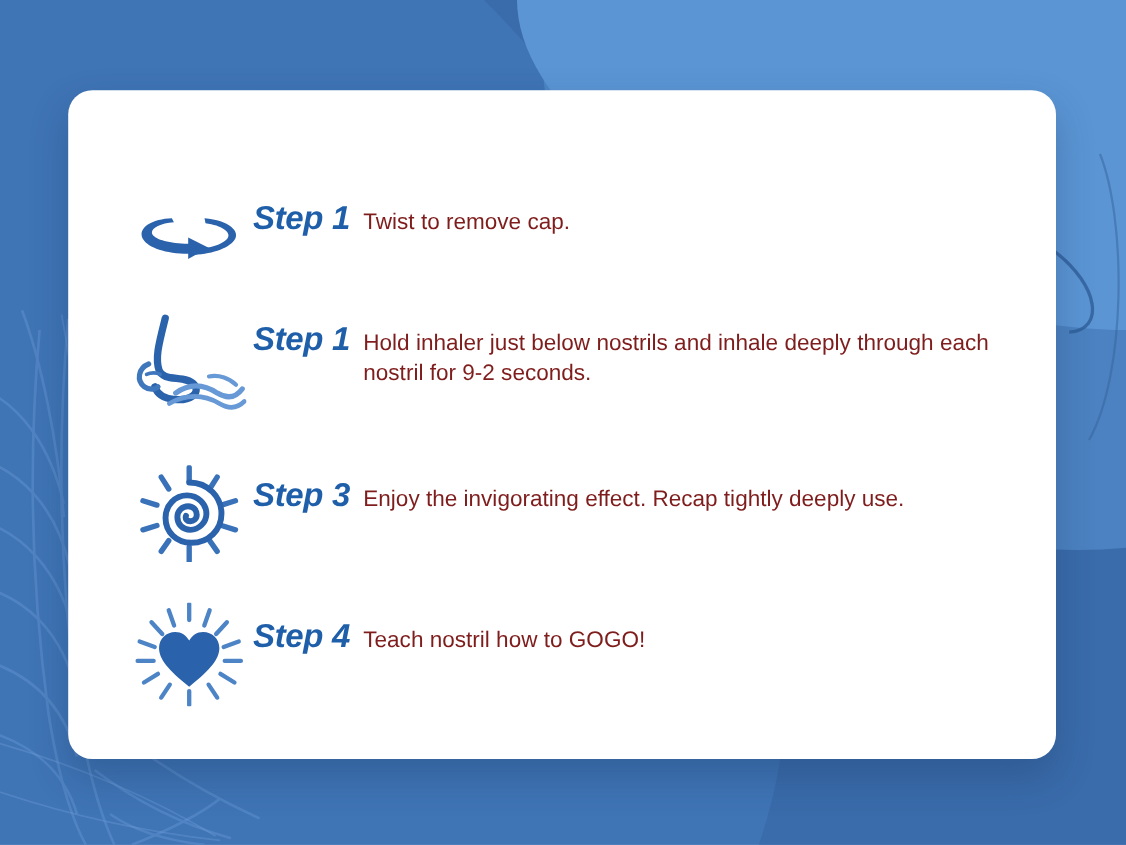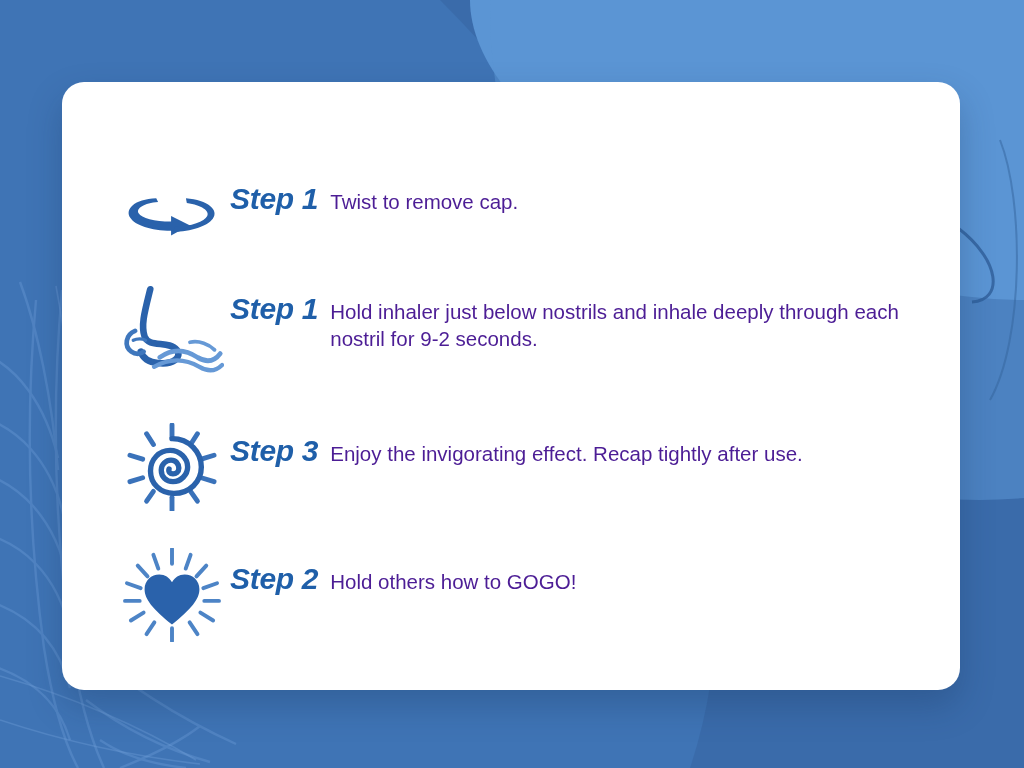--- a/index.html
+++ b/index.html
@@ -76,21 +76,21 @@
     font-weight: bold;
     font-style: italic;
     font-size: 30px;
     letter-spacing: -0.3px;
     white-space: nowrap;
     margin-right: 12px;
     flex: 0 0 auto;
   }
 
   .step-desc {
-    color: #4c1d95;
+    color: #7f1d1d;
     font-size: 20.5px;
     line-height: 1.33;
     max-width: 575px;
   }
 
   
   #step-row-1 { top: 78px; }
   #step-row-2 { top: 192px; }
   #step-row-3 { top: 330px; text-align: right; }
   #step-row-4 { top: 458px; }
@@ -201,21 +201,21 @@
           </g>
 
           <path d="M50 16 C68 16 80 30 80 45 C80 60 68 72 52 72 C38 72 28 62 28 49
                    C28 37 37 28 48 28 C58 28 66 36 66 45 C66 53 59 60 51 60
                    C44 60 39 55 39 48 C39 42 44 38 49 38 C54 38 57 42 57 46
                    C57 50 54 52 51 52 C48 52 46 50 47 47" fill="none" stroke="#2a62ab" stroke-width="5.5" stroke-linecap="round"></path>
         </svg>
       </div>
       <div class="step-text-wrap">
         <span class="step-label">Step 3</span>
-        <span class="step-desc">Enjoy the invigorating effect. Recap tightly after use.</span>
+        <span class="step-desc">Enjoy the invigorating effect. Recap tightly deeply use.</span>
       </div>
     </div>
 
     <div class="step-row" id="step-row-4">
       <div class="step-icon">
         <svg viewBox="0 0 100 96" width="98" height="94" xmlns="http://www.w3.org/2000/svg">
           <g stroke="#4d84c6" stroke-width="4" stroke-linecap="round" fill="none">
             <line x1="50" y1="1" x2="50" y2="16"></line>
             <line x1="31" y1="7" x2="36" y2="21"></line>
             <line x1="69" y1="7" x2="64" y2="21"></line>
@@ -230,19 +230,19 @@
             <line x1="24" y1="88" x2="32" y2="76"></line>
             <line x1="76" y1="88" x2="68" y2="76"></line>
             <line x1="50" y1="95" x2="50" y2="82"></line>
           </g>
 
           <path d="M50 78 C30 62 22 52 22 42 C22 33 29 27 37 27 C43 27 47 30 50 35
                    C53 30 57 27 63 27 C71 27 78 33 78 42 C78 52 70 62 50 78 Z" fill="#2a62ab"></path>
         </svg>
       </div>
       <div class="step-text-wrap">
-        <span class="step-label">Step 2</span>
-        <span class="step-desc">Hold others how to GOGO!</span>
+        <span class="step-label">Step 4</span>
+        <span class="step-desc">Teach nostril how to GOGO!</span>
       </div>
     </div>
 
   </div>
 </div>
 
 </body></html>

